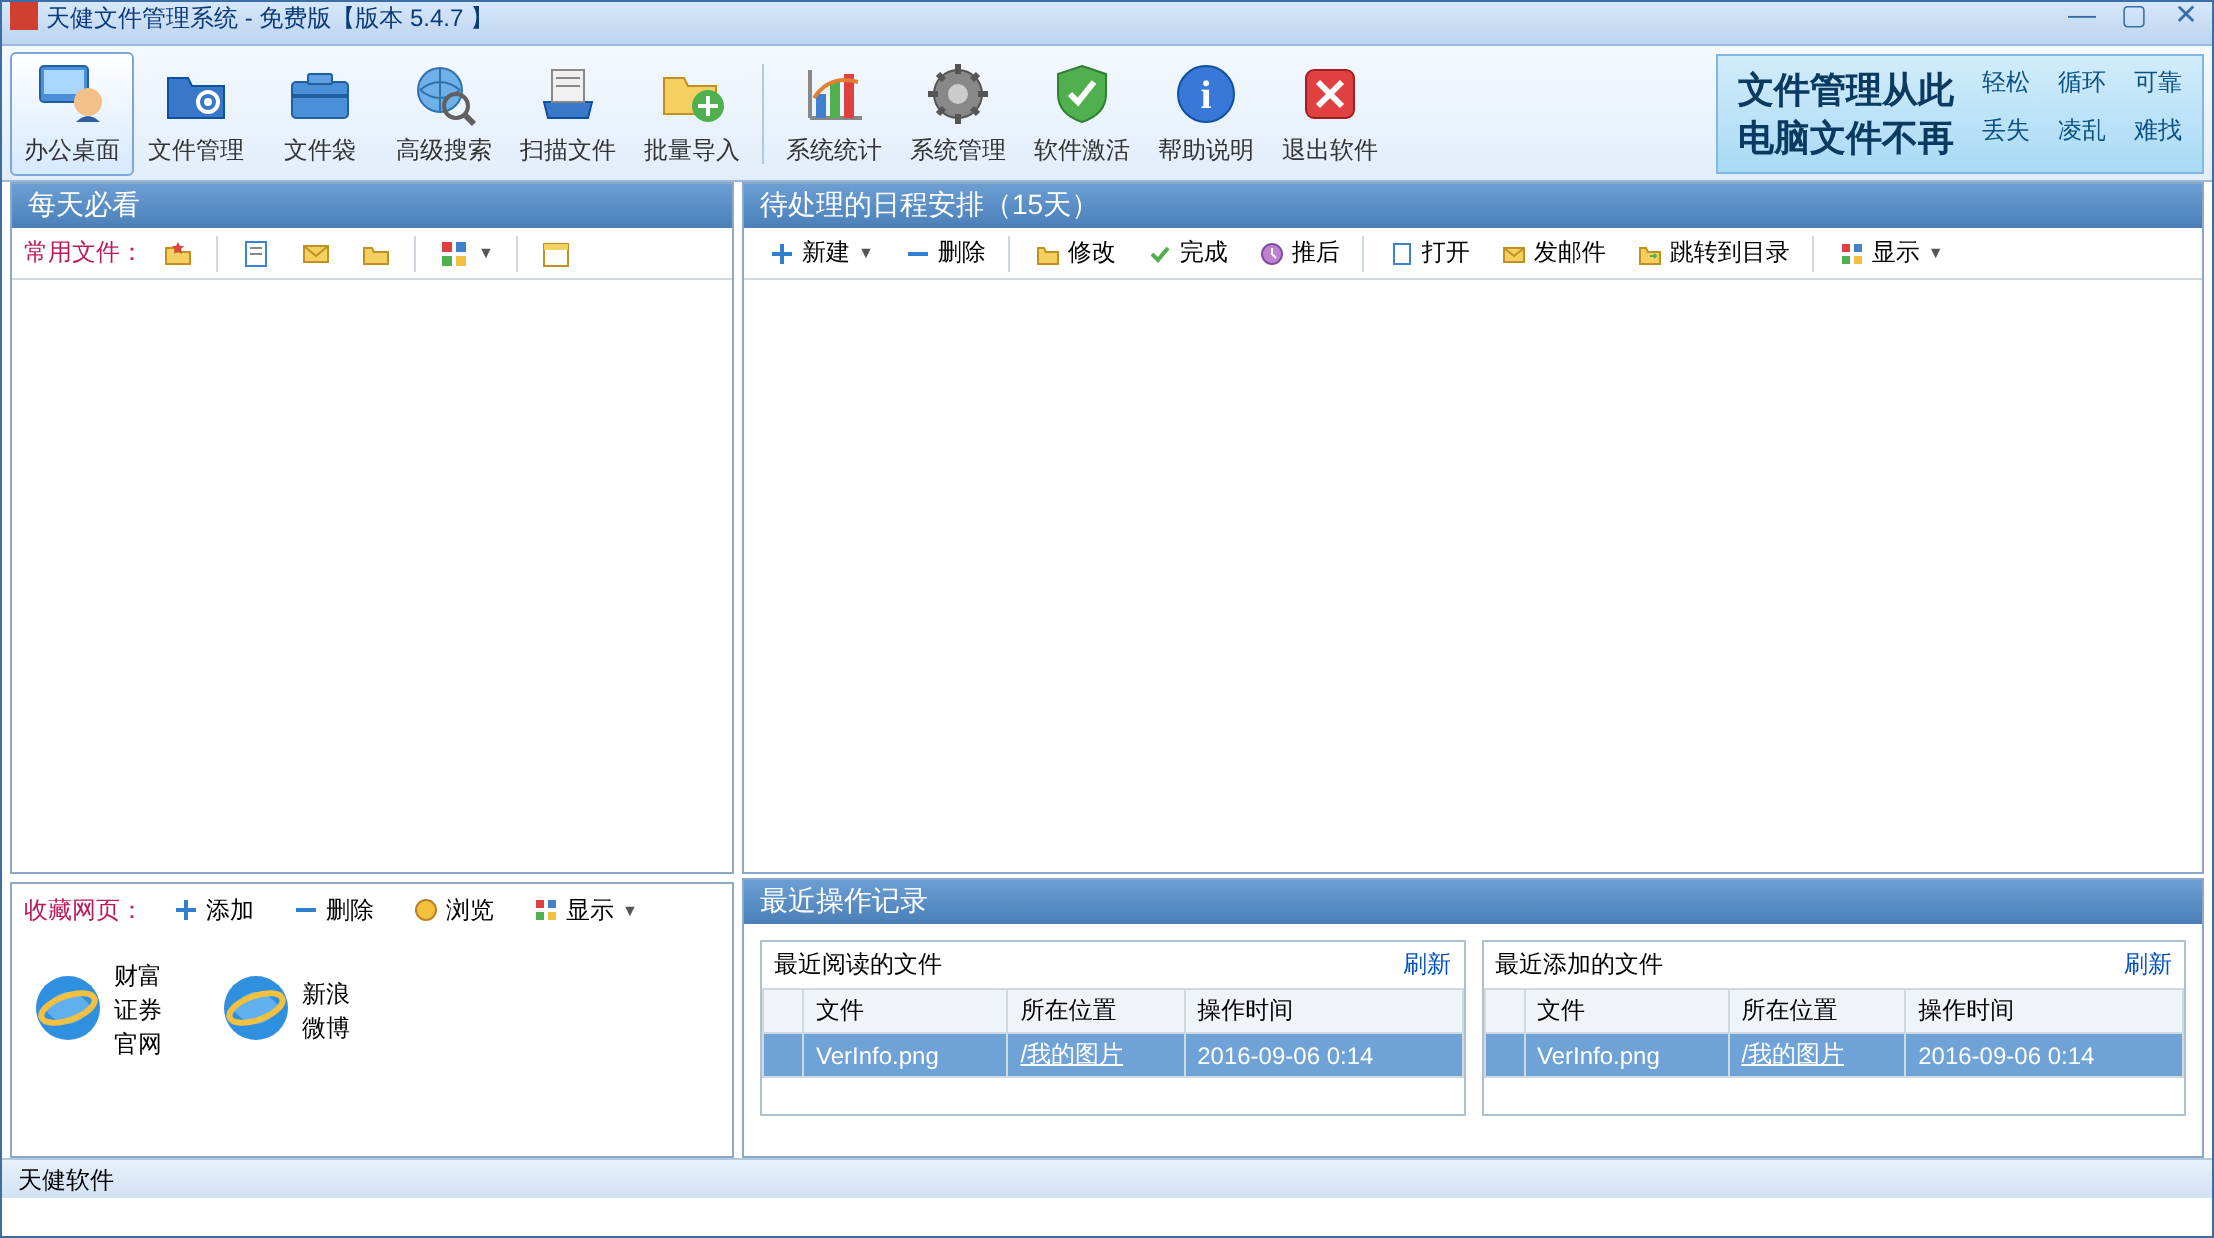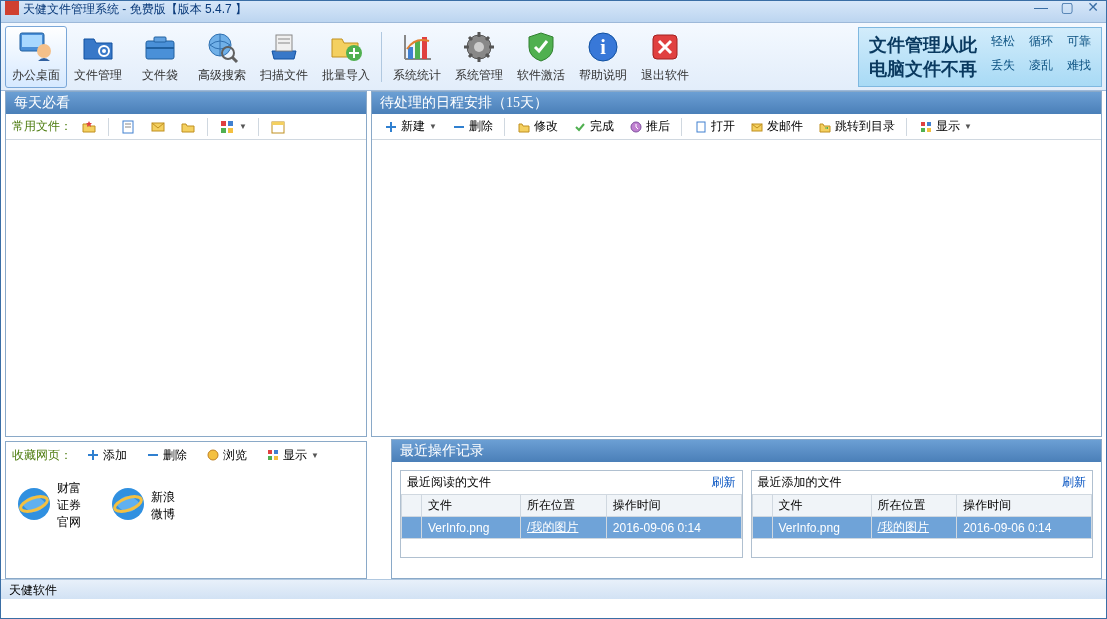--- a/index.html
+++ b/index.html
@@ -17,47 +17,47 @@
 .tb-label { font-size: 12px; color: #333; margin-top: 2px; }
 .tb-sep { width: 1px; height: 50px; background: #b0c8e0; margin: 0 4px; }
 .banner { margin-left: auto; height: 60px; background: linear-gradient(#d2ecfb, #a8daf5); border: 1px solid #7fb8e0; padding: 4px 10px; display: flex; flex-direction: column; justify-content: center; }
 .banner-line { display: flex; gap: 14px; }
 .banner-main { font-size: 18px; color: #0a3a60; font-weight: bold; text-align: right; }
 .banner-word { font-size: 12px; color: #0a5080; }
 .content { display: flex; height: 488px; padding: 0 4px; gap: 4px; }
 .left-col { width: 362px; display: flex; flex-direction: column; gap: 2px; }
 .right-col { flex: 1; display: flex; flex-direction: column; gap: 2px; }
 .panel { border: 1px solid #8aa9c8; background: #fff; }
-.panel-header { height: 22px; background: linear-gradient(#6b9fd4, #4a7fb8); color: #fff; font-size: 14px; padding: 0 8px; display: flex; align-items: center; font-family: Liberation Serif, serif; }
+.panel-header { height: 22px; background: linear-gradient(#6b9fd4, #4a7fb8); color: #fff; font-size: 14px; padding: 0 8px; display: flex; align-items: center; }
 .panel-toolbar { height: 26px; background: #fff; display: flex; align-items: center; padding: 2px 6px; gap: 4px; border-bottom: 1px solid #d0d8e0; }
 .panel-body { background: #fff; }
 .daily-panel { height: 346px; }
 .daily-panel .panel-body { height: 296px; }
 .bookmark-panel { flex: 1; border: 1px solid #8aa9c8; margin-top: 2px; }
 .bookmark-toolbar { height: 26px; display: flex; align-items: center; padding: 2px 6px; gap: 8px; }
 .bookmark-body { padding: 8px; display: flex; gap: 24px; }
 .bookmark-item { display: flex; flex-direction: row; align-items: center; width: 70px; cursor: pointer; }
 .ie-icon { width: 40px; height: 40px; }
 .bookmark-label { font-size: 12px; margin-top: 4px; text-align: center; }
 .schedule-panel { height: 346px; }
 .schedule-panel .panel-body { height: 296px; }
-.recent-panel { flex: 1; margin-left: 20px; }
+.recent-panel { flex: 1; }
 .recent-body { display: flex; padding: 8px; gap: 8px; height: 104px; }
 .recent-box { flex: 1; border: 1px solid #b0c0d0; }
 .recent-box-header { padding: 3px 6px; display: flex; justify-content: space-between; font-size: 12px; }
 .recent-link { color: #0050c0; cursor: pointer; }
 .recent-table { width: 100%; border-collapse: collapse; font-size: 12px; }
 .recent-table th { background: #f0f4f8; border: 1px solid #d0d8e0; padding: 2px 6px; text-align: left; font-weight: normal; }
 .recent-table td { padding: 2px 6px; border: 1px solid #d0d8e0; }
 .recent-row-sel { background: #6fa3d8; color: #fff; }
 .recent-row-sel a { color: #fff; }
 .statusbar { height: 20px; background: linear-gradient(#e8f0fa, #d2e2f4); border-top: 1px solid #b0c8e0; padding: 2px 8px; font-size: 12px; }
 .mini-btn { display: flex; align-items: center; gap: 2px; padding: 2px 4px; cursor: pointer; border: 1px solid transparent; border-radius: 2px; font-size: 12px; }
 .mini-icon { width: 16px; height: 16px; display: flex; align-items: center; justify-content: center; }
-.label-text { font-size: 12px; color: #4d7c0f; text-align: right; }
+.label-text { font-size: 12px; color: #be185d; text-align: right; }
 .dropdown-arrow { font-size: 8px; color: #555; margin-left: 2px; }
 .mini-sep { width: 1px; height: 18px; background: #d0d8e0; margin: 0 2px; }
 svg { display: block; }
 </style>
 </head>
 <body>
 
 <div class="window">
 
   <div class="titlebar">

